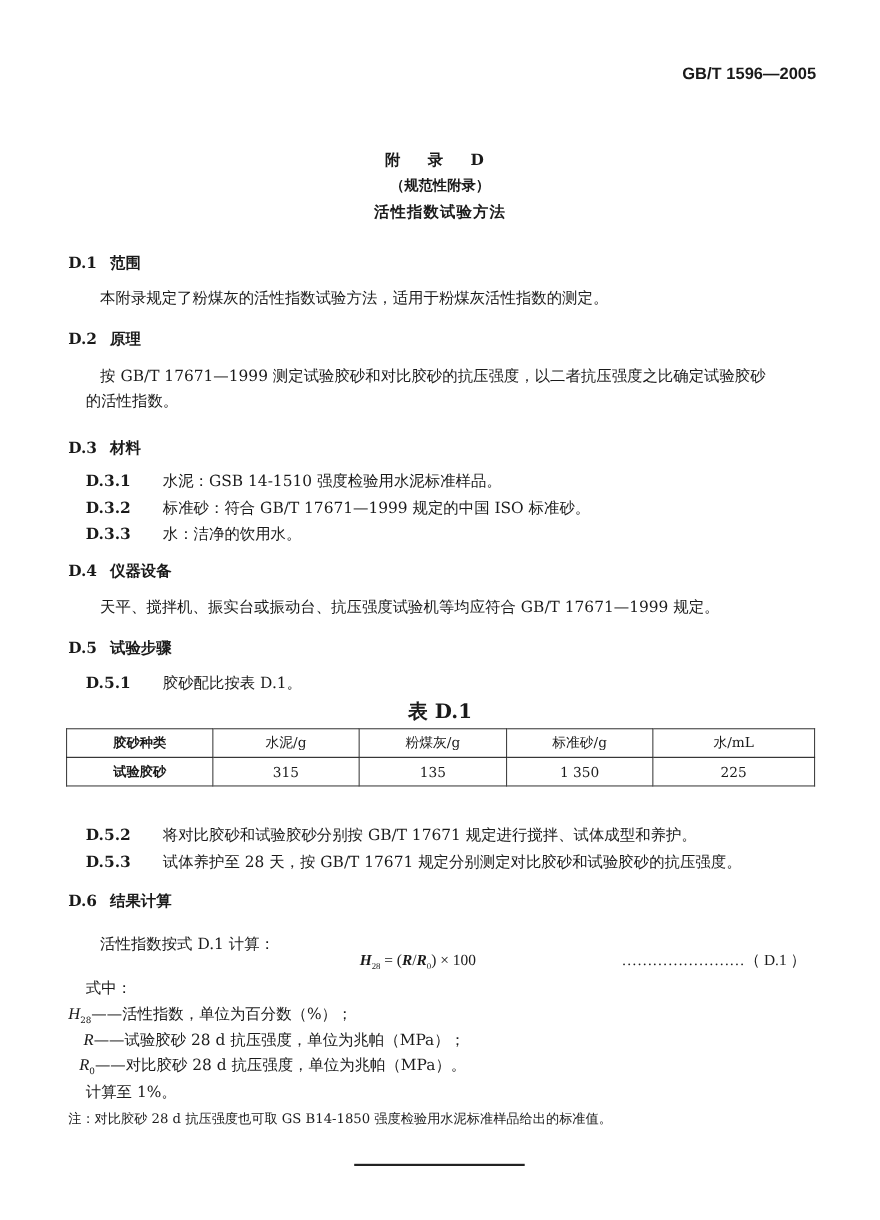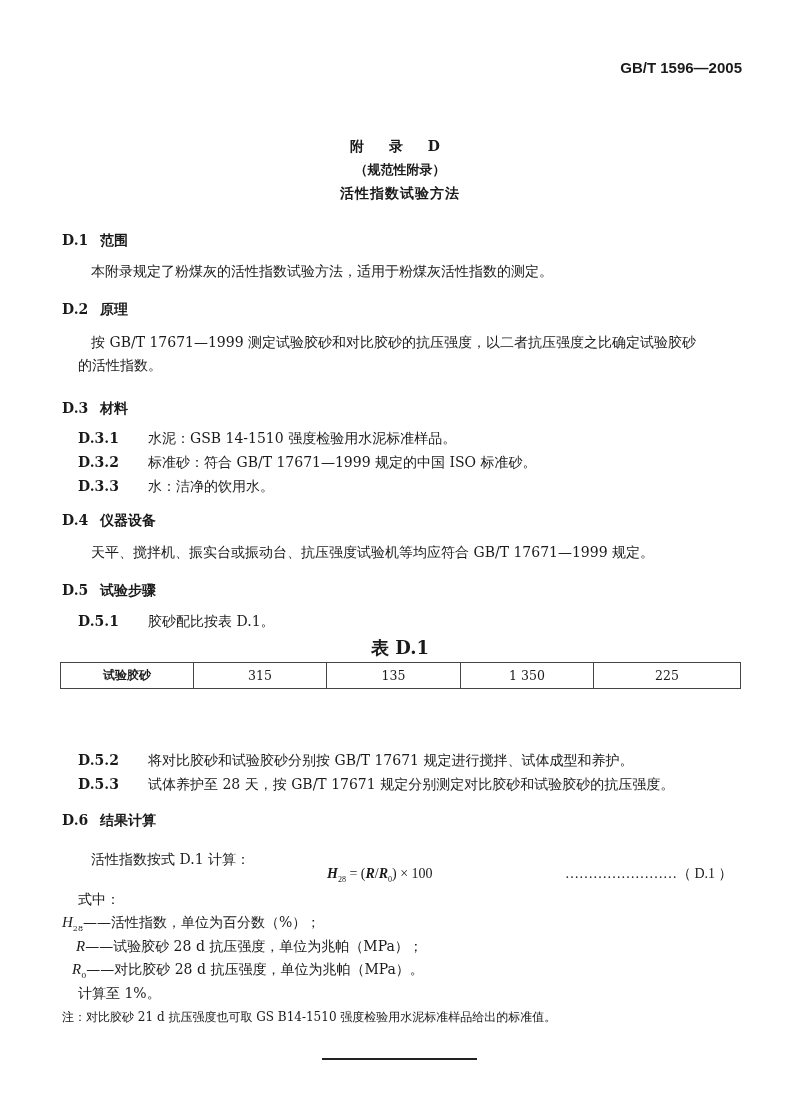--- a/index.html
+++ b/index.html
@@ -81,20 +81,27 @@
 
 <table class="mix">
   <colgroup>
       <col style="width:133px">
       <col style="width:133px">
       <col style="width:134px">
       <col style="width:133px">
       <col style="width:147px">
     </colgroup>
   <tbody>
+      <tr>
+    <th>胶砂种类</th>
+    <th>水泥/g</th>
+    <th>粉煤灰/g</th>
+    <th>标准砂/g</th>
+    <th>水/mL</th>
+  </tr>
   <tr>
     <td>试验胶砂</td>
     <td>315</td>
     <td>135</td>
     <td>1 350</td>
     <td>225</td>
   </tr>
 </tbody>
   </table>
 
@@ -119,15 +126,15 @@
 <div class="abs var" style="left:62px; top:915px">
   <i>H</i><sub>28</sub><span>——活性指数，单位为百分数（%）；</span>
 </div>
 <div class="abs var" style="left:76px; top:939px">
   <i>R</i><span>——试验胶砂 28 d 抗压强度，单位为兆帕（MPa）；</span>
 </div>
 <div class="abs var" style="left:72px; top:962px">
   <i>R</i><sub>0</sub><span>——对比胶砂 28 d 抗压强度，单位为兆帕（MPa）。</span>
 </div>
 <div class="abs p left" style="top:986px">计算至 1%。</div>
-<div class="abs note" style="top:1011px">注：对比胶砂 21 d 抗压强度也可取 GS B14-1510 强度检验用水泥标准样品给出的标准值。</div>
+<div class="abs note" style="top:1011px">注：对比胶砂 28 d 抗压强度也可取 GS B14-1850 强度检验用水泥标准样品给出的标准值。</div>
 
 <div class="rule"></div>
 
 </body></html>

